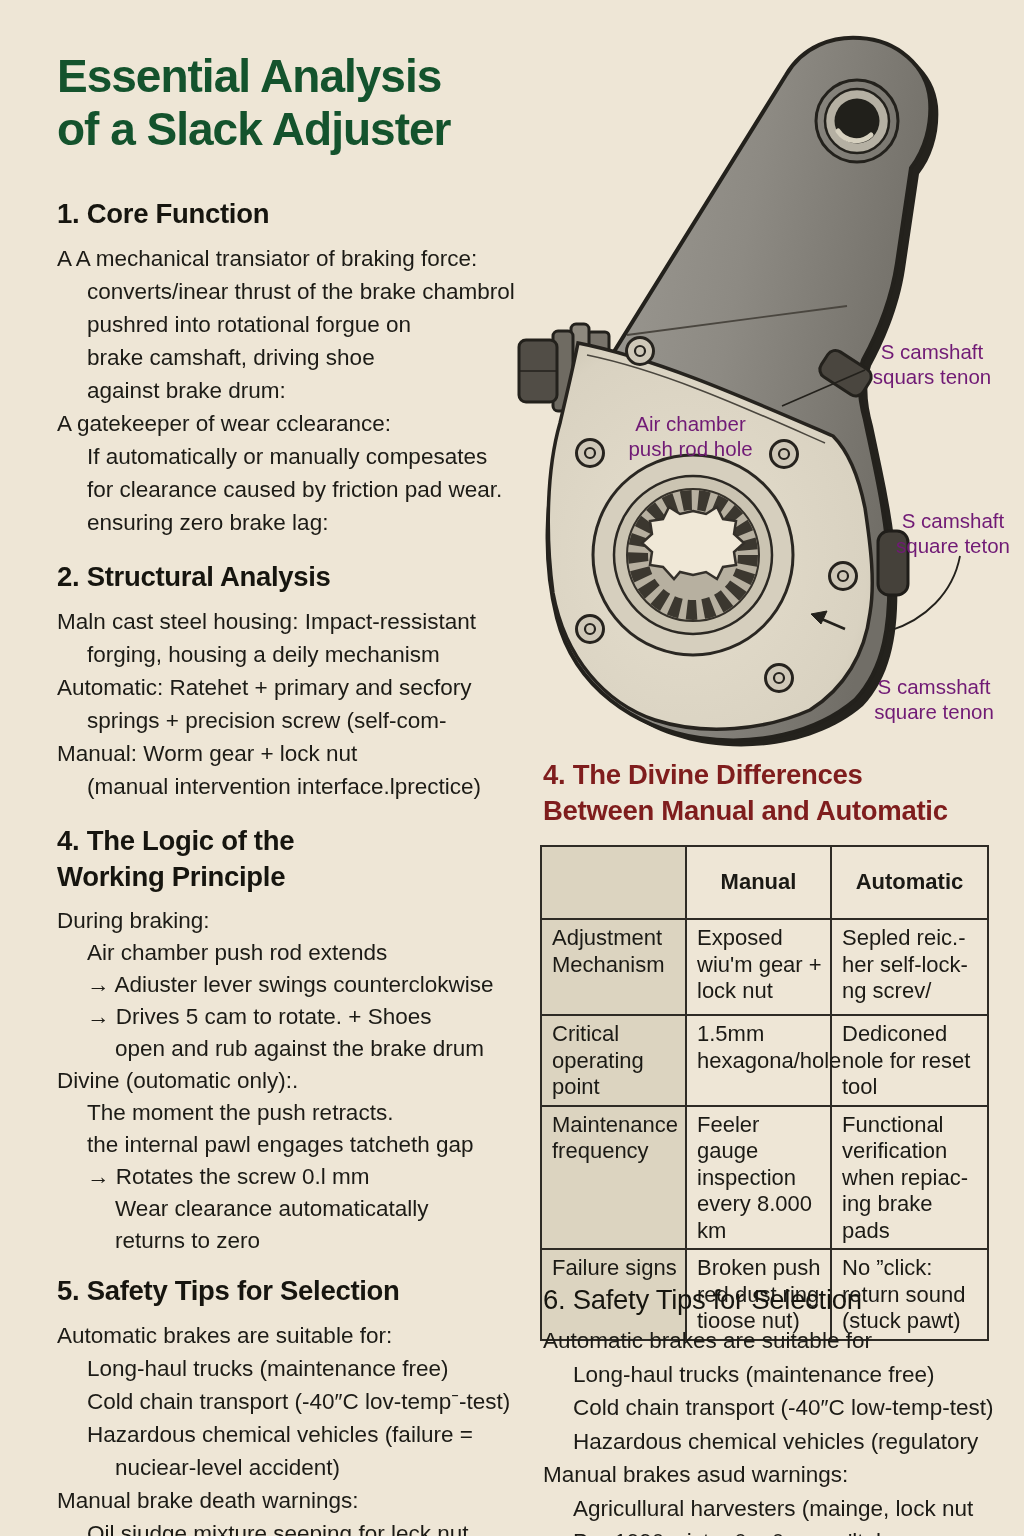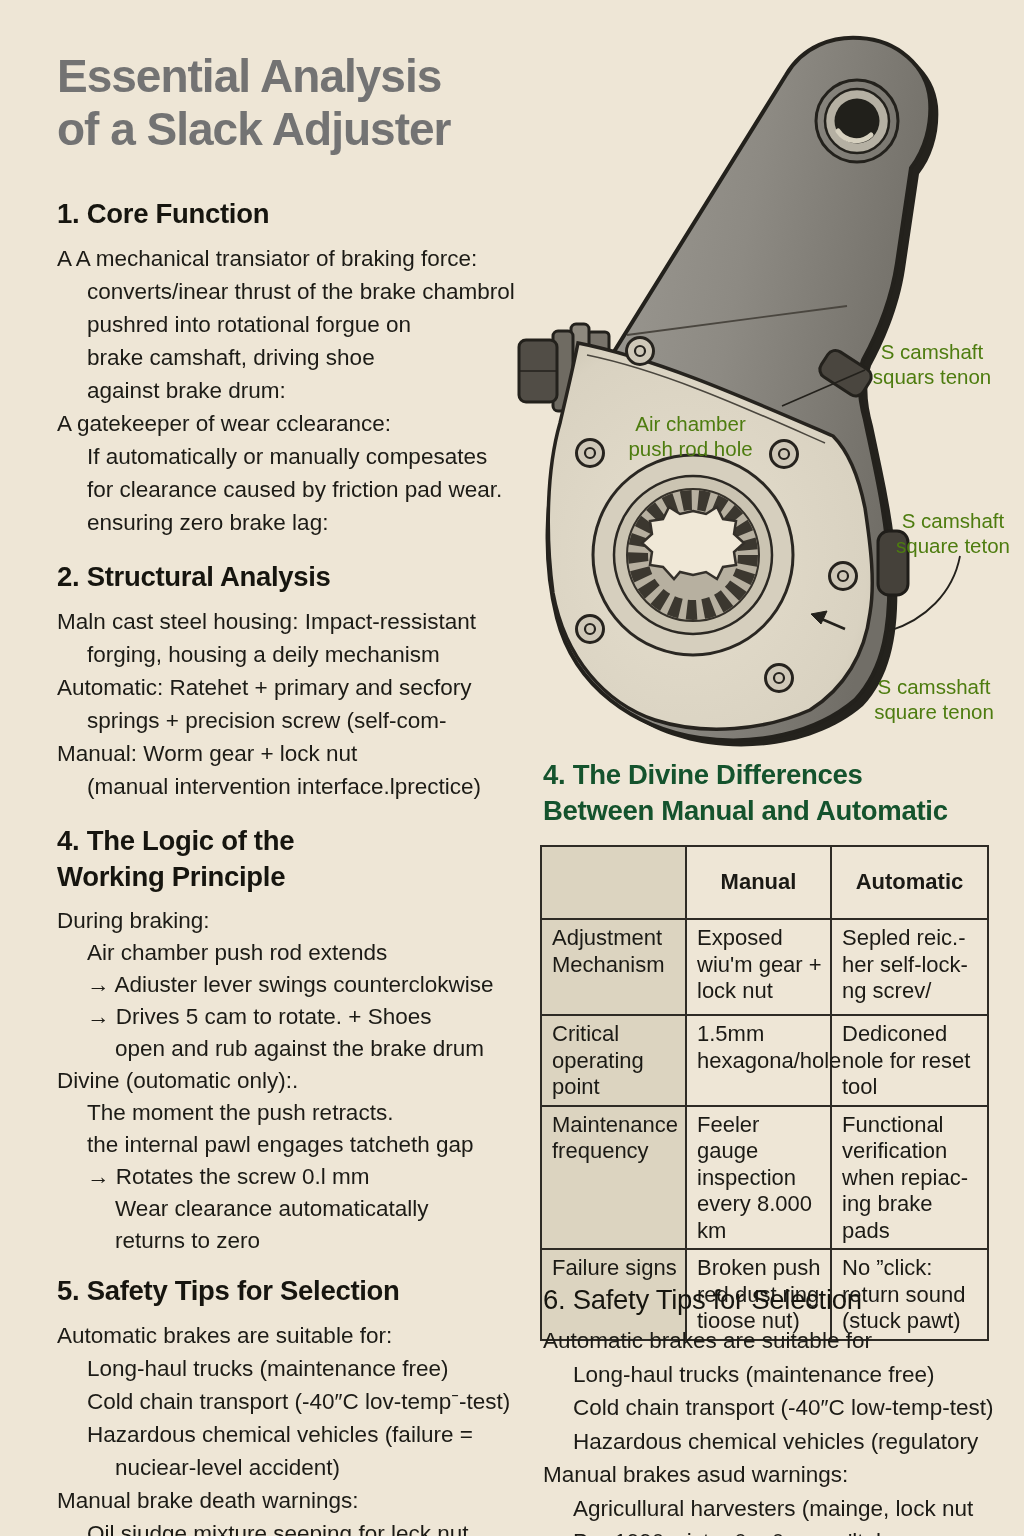--- a/index.html
+++ b/index.html
@@ -6,36 +6,36 @@
   body{
     width:1024px;height:1536px;position:relative;overflow:hidden;
     background:#eee6d6;
     font-family:"Liberation Sans", sans-serif;
     color:#1c1b16;
   }
   .page{position:absolute;inset:0;}
   
   .leftcol{position:absolute;left:57px;top:50px;width:475px;}
   .title{
-    font-size:46px;line-height:53px;font-weight:700;color:#737373;
+    font-size:46px;line-height:53px;font-weight:700;color:#14532d;
     letter-spacing:-1px;white-space:pre-line;
   }
   .h2{
     font-size:27.5px;line-height:36px;font-weight:700;color:#16150f;
     letter-spacing:-0.3px;margin-top:20px;white-space:pre-line;
   }
   .h2.first{margin-top:40px;}
   .lines{margin-top:10px;}
   .line{font-size:22.5px;line-height:33px;white-space:nowrap;color:#1c1b16;}
   #s3-lines .line{line-height:32px;}
   .line.i1{padding-left:30px;}
   .line.i2{padding-left:58px;}
   
   .s4h{position:absolute;left:543px;top:757px;font-size:27.5px;line-height:36px;
-    font-weight:700;color:#14532d;letter-spacing:-0.3px;white-space:pre-line;}
+    font-weight:700;color:#7f1d1d;letter-spacing:-0.3px;white-space:pre-line;}
   .s6h{position:absolute;left:543px;top:1283px;font-size:27.5px;line-height:34px;
     font-weight:400;color:#16150f;letter-spacing:-0.3px;}
   .s6lines{position:absolute;left:543px;top:1324px;}
   .s6lines .line{line-height:33.5px;}
   
   table.cmp{
     position:absolute;left:540px;top:845px;width:447px;
     border-collapse:collapse;table-layout:fixed;
     font-size:22px;color:#1b1a15;
   }
@@ -43,21 +43,21 @@
   table.cmp th, table.cmp td{
     border:2.5px solid #2e2b25;vertical-align:top;text-align:left;
     padding:5px 8px 4px 10px;white-space:pre-line;line-height:26.5px;
   }
   table.cmp th{height:31px;font-weight:700;text-align:center;vertical-align:middle;padding:20px;}
   table.cmp th.blank, table.cmp td.rowlabel{background:#dcd4c0;}
   table.cmp tr.r1 td{height:85px;} table.cmp tr.r2 td{height:78px;}
   table.cmp tr.r3 td{height:98px;} table.cmp tr.r4 td{height:72px;}
   
   .dlabel{position:absolute;text-align:center;font-size:20.5px;line-height:25px;
-    color:#4d7c0f;white-space:pre-line;}
+    color:#701a75;white-space:pre-line;}
   .dl-air{left:588px;top:411px;width:205px;}
   .dl-top{left:853px;top:339px;width:158px;}
   .dl-mid{left:878px;top:508px;width:150px;}
   .dl-bot{left:848px;top:674px;width:172px;}
   svg.diagram{position:absolute;left:515px;top:28px;}
 </style>
 </head>
 <body>
 
 <div class="page">

